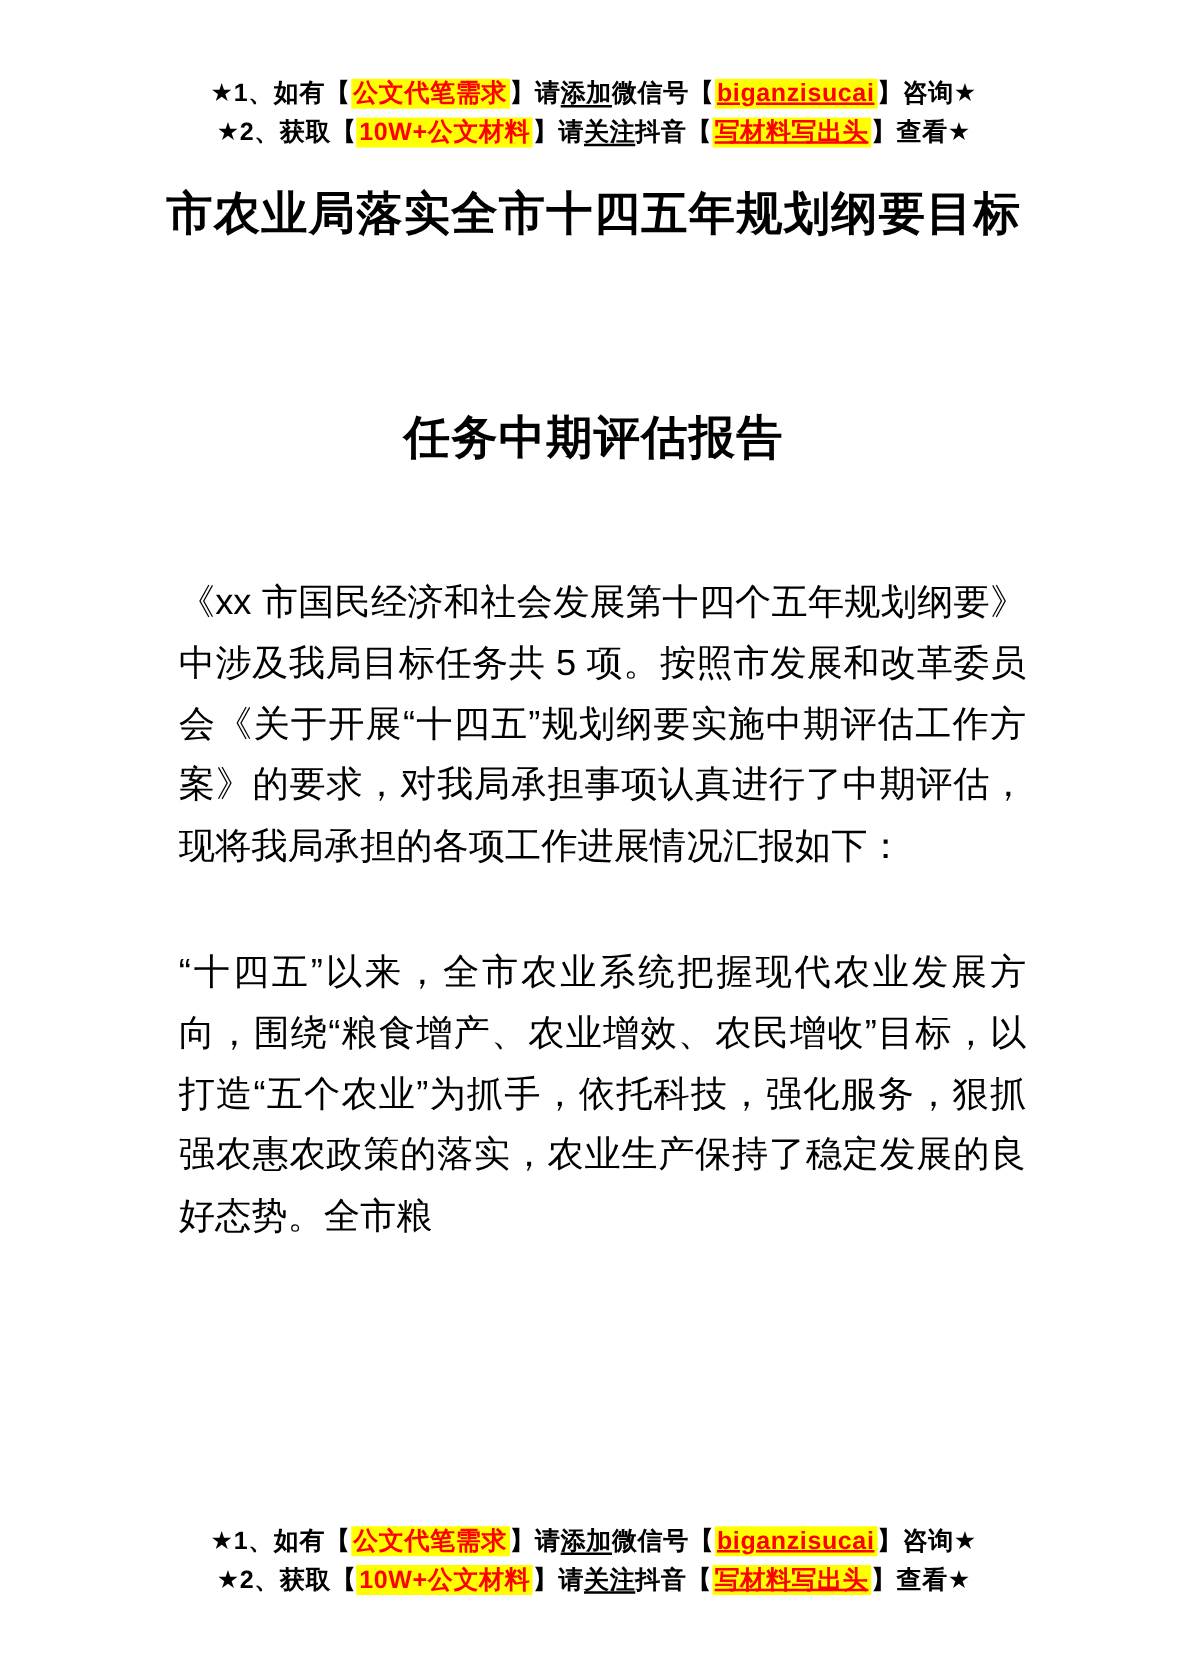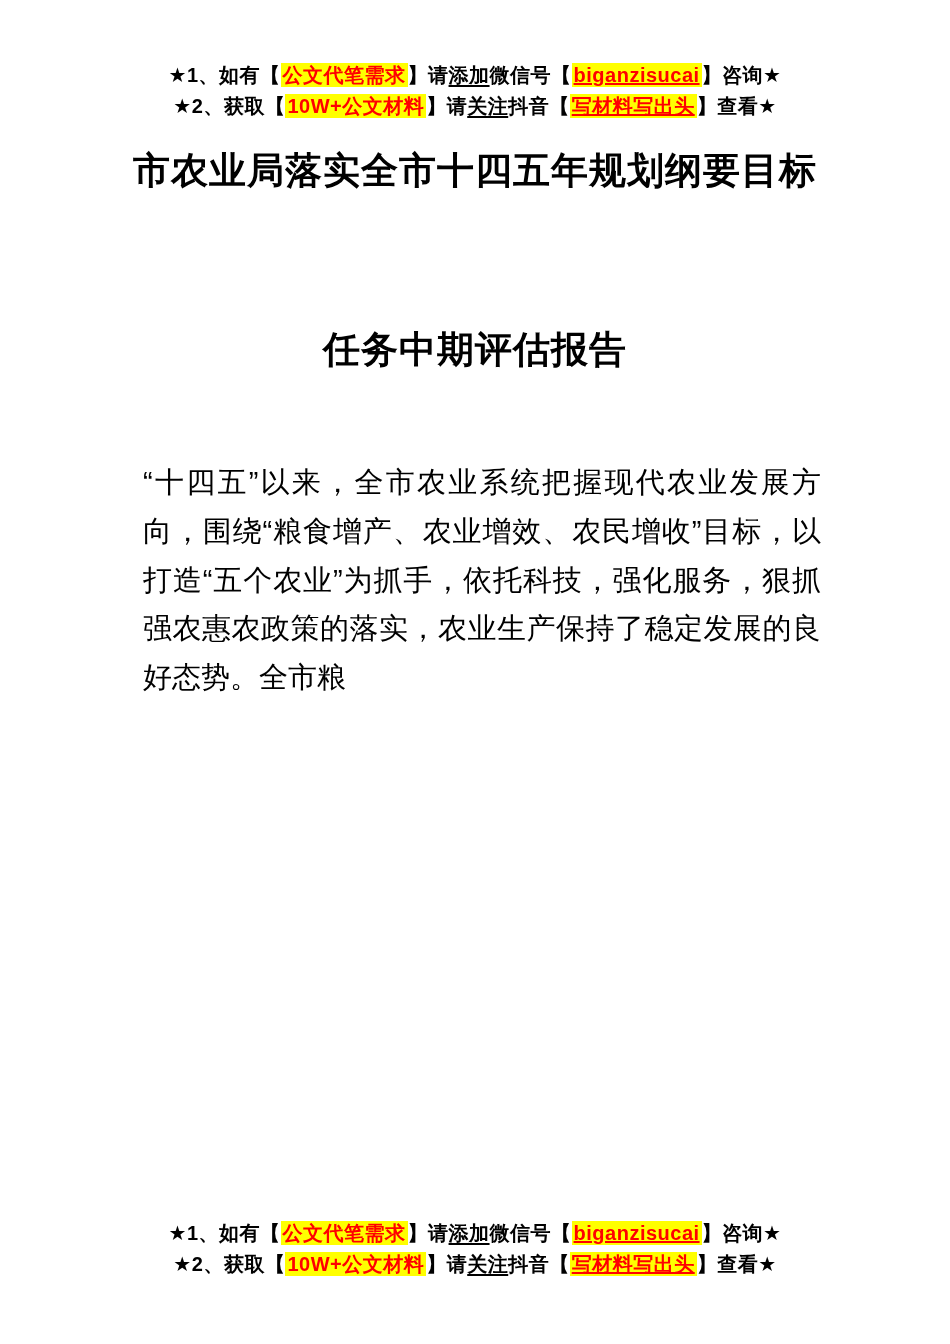--- a/index.html
+++ b/index.html
@@ -75,20 +75,21 @@
     </div>
     <div>
       <span>★2、获取【</span><span class="hl">10W+公文材料</span><span>】请</span><span class="u">关注</span><span>抖音【</span><span class="hl hl-u">写材料写出头</span><span>】查看★</span>
     </div>
   </div>
 
   <div class="doc-title title-1">市农业局落实全市十四五年规划纲要目标</div>
   <div class="doc-title title-2">任务中期评估报告</div>
 
   <div class="body-text">
+    <p>《xx 市国民经济和社会发展第十四个五年规划纲要》中涉及我局目标任务共 5 项。按照市发展和改革委员会《关于开展“十四五”规划纲要实施中期评估工作方案》的要求，对我局承担事项认真进行了中期评估，现将我局承担的各项工作进展情况汇报如下：</p>
     <p>“十四五”以来，全市农业系统把握现代农业发展方向，围绕“粮食增产、农业增效、农民增收”目标，以打造“五个农业”为抓手，依托科技，强化服务，狠抓强农惠农政策的落实，农业生产保持了稳定发展的良好态势。全市粮</p>
   </div>
 
   <div class="promo promo-bottom">
     <div>
       <span>★1、如有【</span><span class="hl">公文代笔需求</span><span>】请</span><span class="u">添加</span><span>微信号【</span><span class="hl hl-u">biganzisucai</span><span>】咨询★</span>
     </div>
     <div>
       <span>★2、获取【</span><span class="hl">10W+公文材料</span><span>】请</span><span class="u">关注</span><span>抖音【</span><span class="hl hl-u">写材料写出头</span><span>】查看★</span>
     </div>

